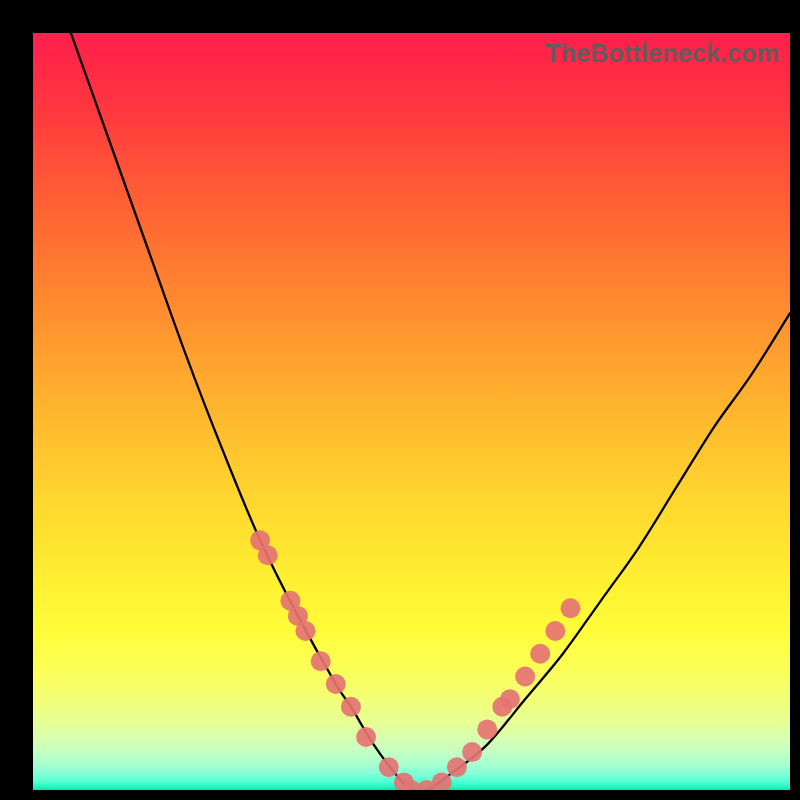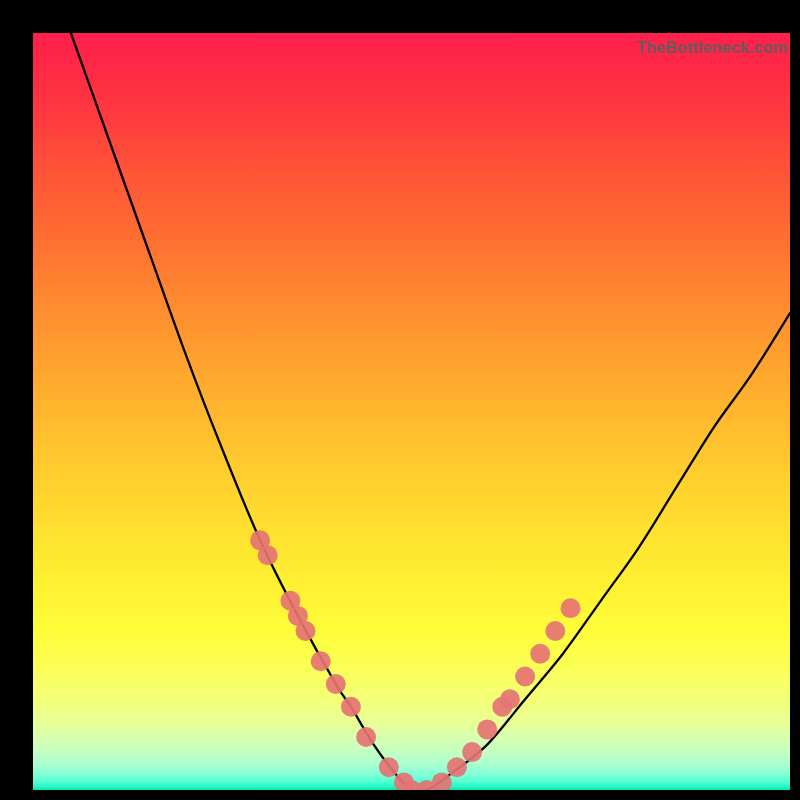--- a/index.html
+++ b/index.html
@@ -47,22 +47,22 @@
       #aaffd1 96.5%,
       #86ffd7 97.8%,
       #59ffd3 98.8%,
       #22f8c2 99.6%,
       #00e9a7 100%
     );
   }
   .watermark {
     position: absolute;
     top: 6px;
-    right: 2px;
-    font-size: 16px;
+    right: 10px;
+    font-size: 25px;
     font-weight: 600;
     color: #5d5d5d;
     letter-spacing: 0.2px;
     user-select: none;
   }
   svg.curve {
     position: absolute;
     inset: 0;
     width: 100%;
     height: 100%;

